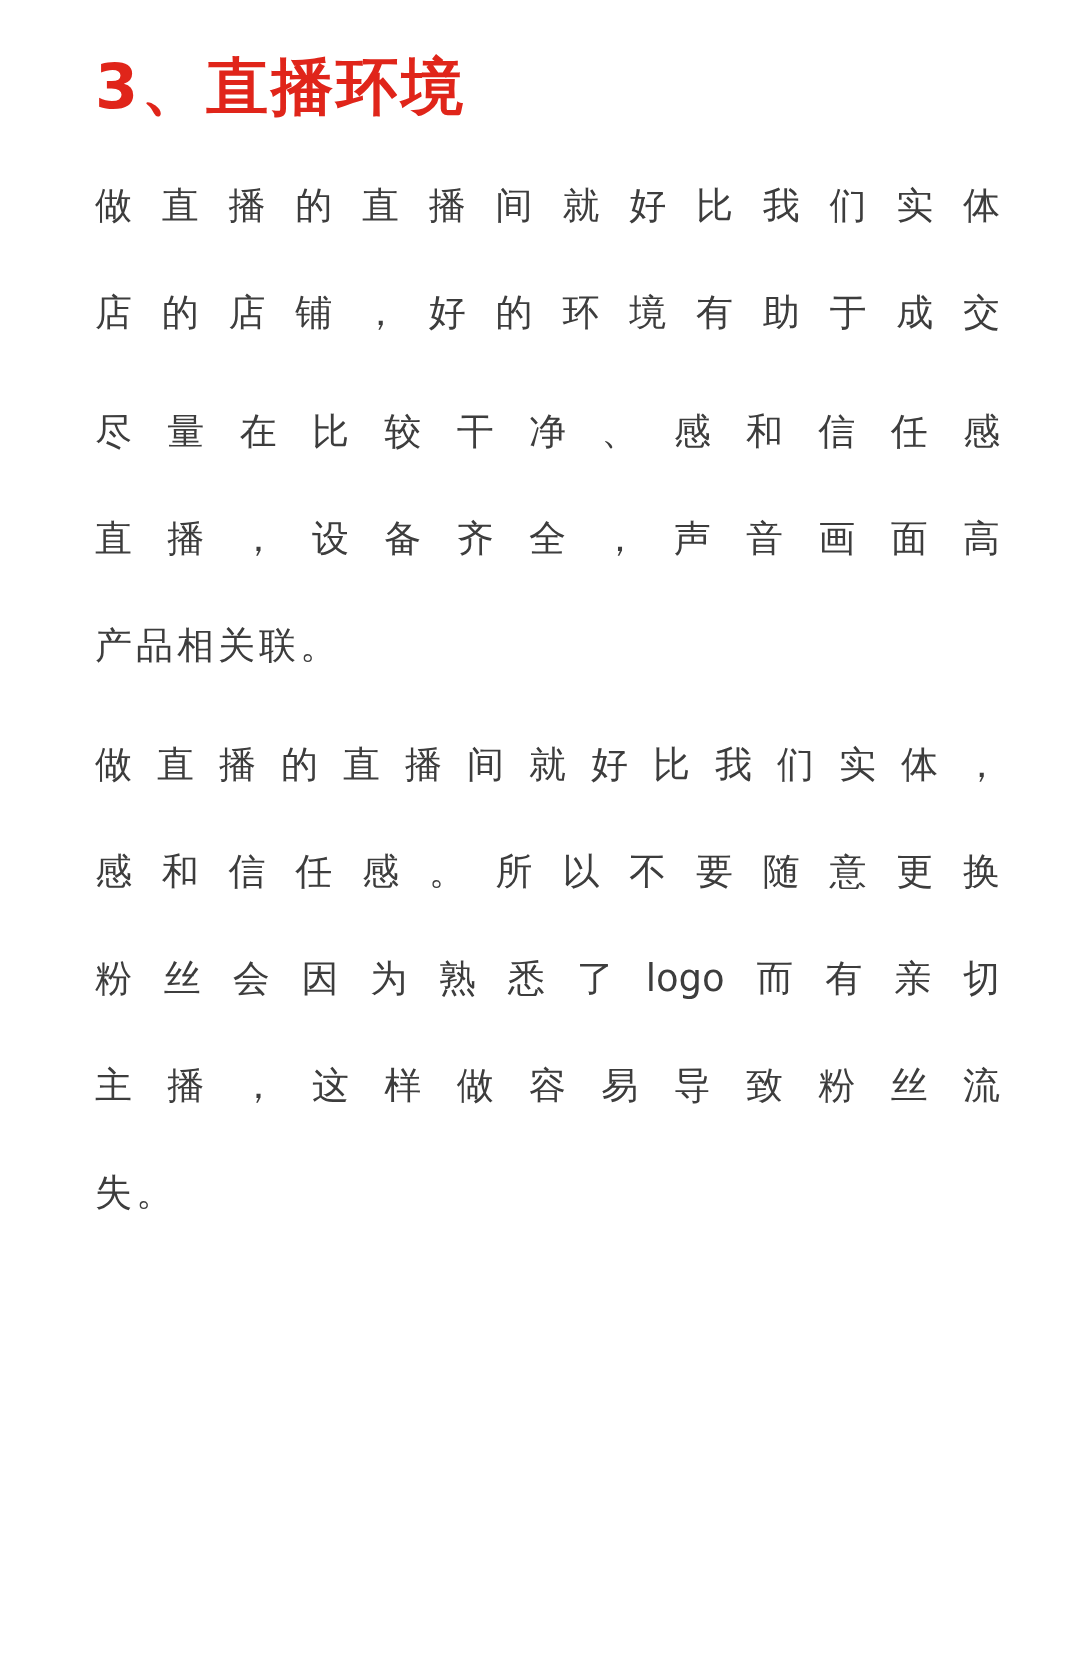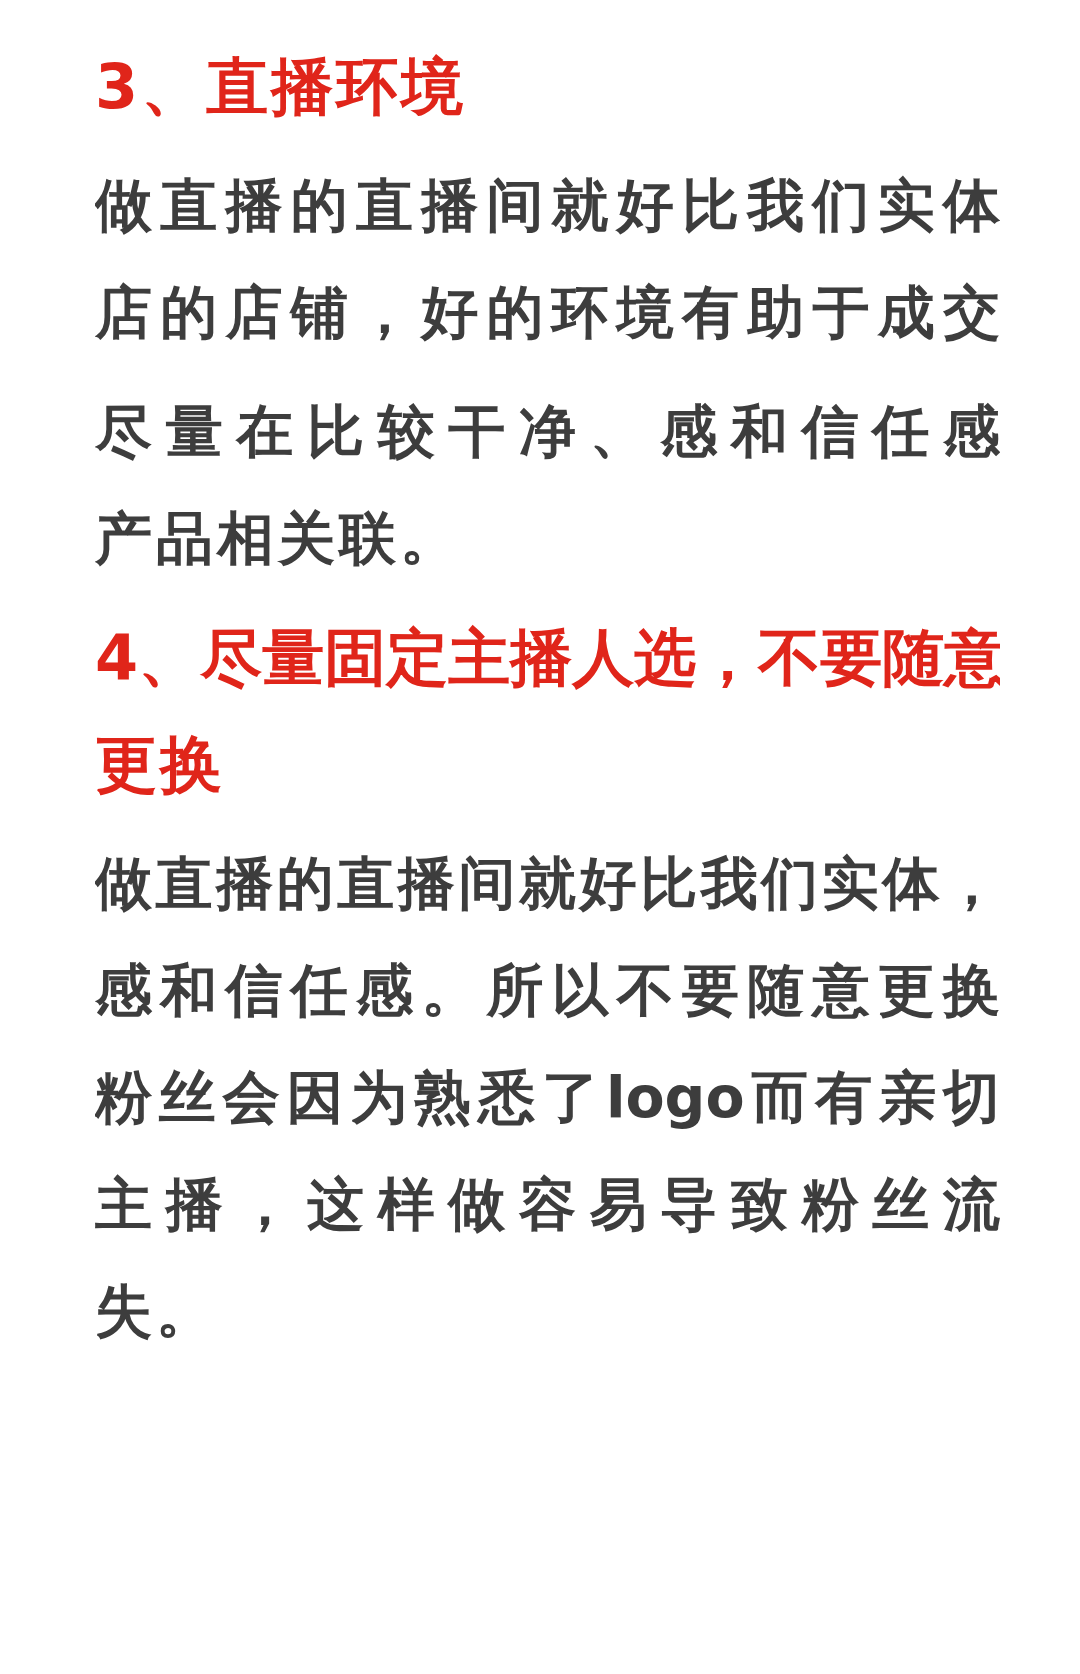--- a/index.html
+++ b/index.html
@@ -16,22 +16,22 @@
   .sec { margin-top: 12px; }
   .sec.first { margin-top: 0; }
   .line {
     display: block;
     height: 107px;
     line-height: 107px;
     white-space: nowrap;
     overflow: hidden;
   }
   .body-line {
-    font-size: 57px;
-    font-weight: 700;
+    font-size: 37px;
+    font-weight: 400;
     color: var(--body-color, #3d3d3d);
     letter-spacing: 4px;
   }
   .heading-line {
     font-size: 62px;
     font-weight: 700;
     color: var(--accent, #e0251a);
     letter-spacing: 3px;
   }
   .just {
@@ -50,27 +50,24 @@
     <span class="line heading-line">3、直播环境</span>
   </h2>
 
   <p class="sec">
     <span class="line body-line just">做直播的直播间就好比我们实体</span>
     <span class="line body-line just">店的店铺，好的环境有助于成交</span>
   </p>
 
   <p class="sec">
     <span class="line body-line just">尽量在比较干净、感和信任感</span>
+    <span class="line body-line just">直播，设备齐全，声音画面高</span>
     <span class="line body-line">产品相关联。</span>
   </p>
 
-  <h2 class="sec">
-    <span class="line heading-line just">4、尽量固定主播人选，不要随意</span>
-    <span class="line heading-line">更换</span>
-  </h2>
 
   <p class="sec">
     <span class="line body-line just">做直播的直播间就好比我们实体，</span>
     <span class="line body-line just">感和信任感。所以不要随意更换</span>
     <span class="line body-line just">粉丝会因为熟悉了logo而有亲切</span>
     <span class="line body-line just">主播，这样做容易导致粉丝流</span>
     <span class="line body-line">失。</span>
   </p>
 
 </div>

